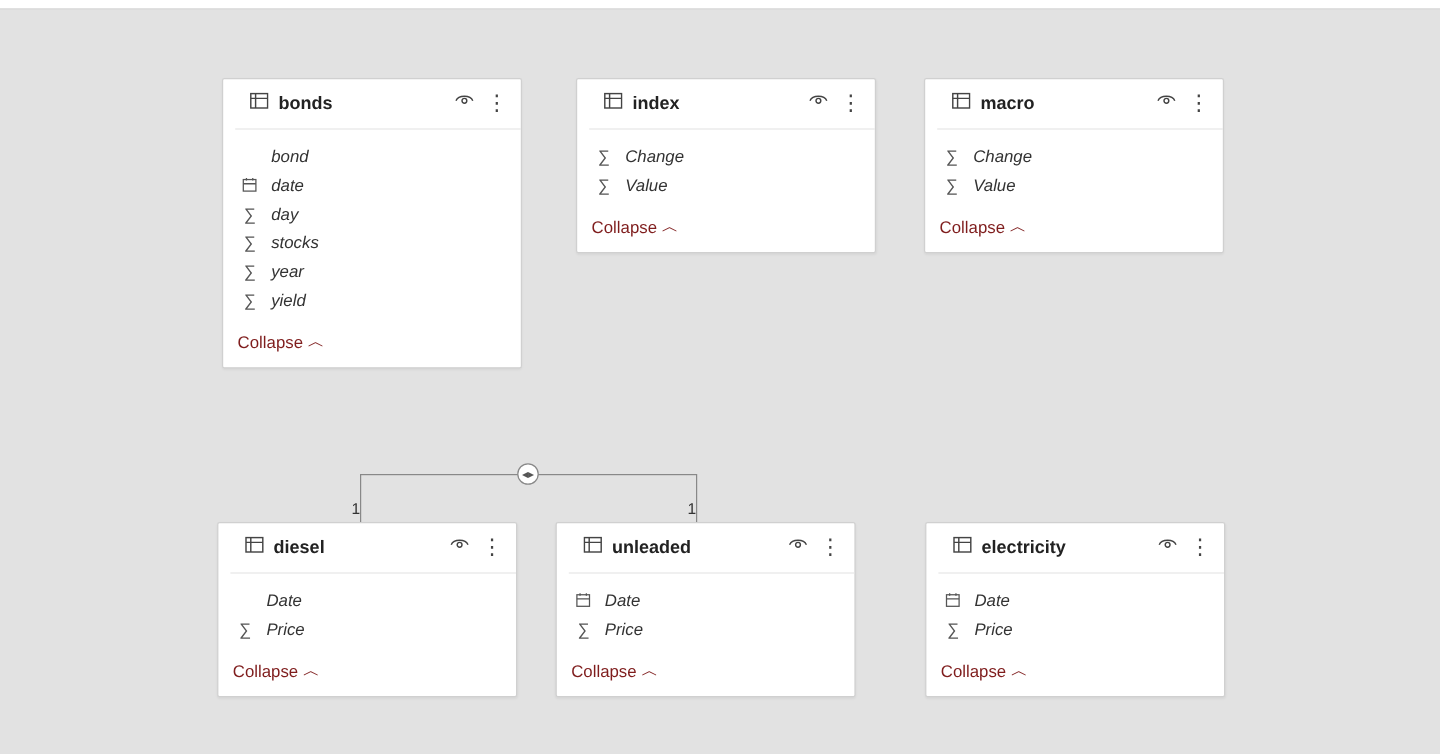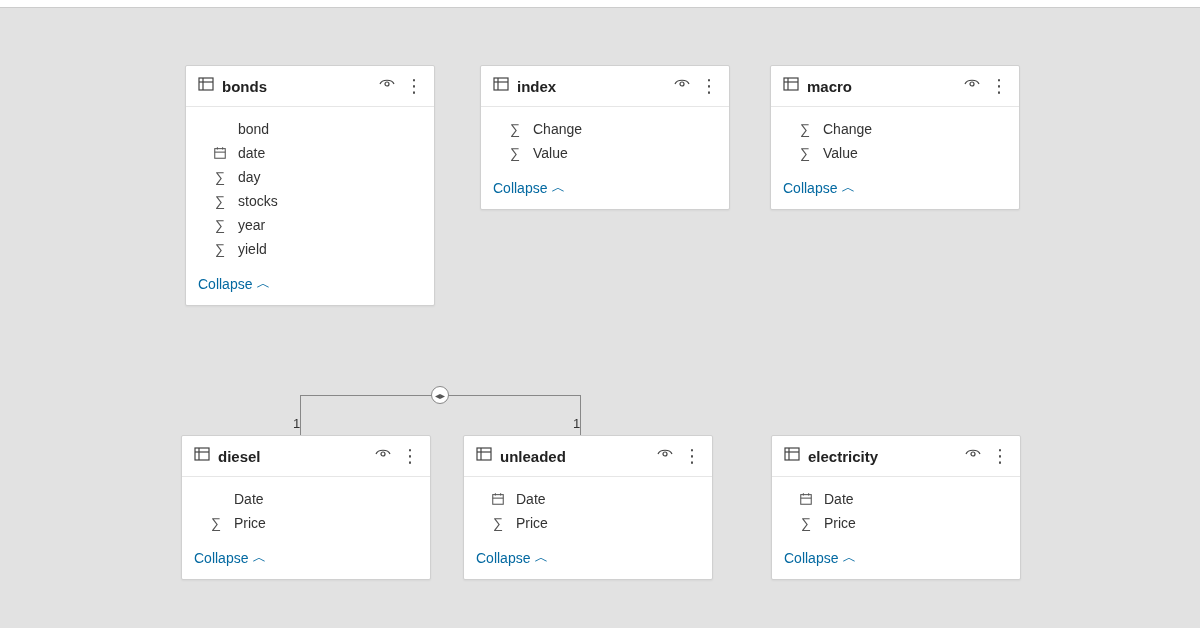--- a/index.html
+++ b/index.html
@@ -24,55 +24,57 @@
     border: 1px solid #d0d0d0;
     border-radius: 2px;
     width: 250px;
     box-shadow: 0 1px 2px rgba(0,0,0,0.05);
   }
   .tc-header {
     display: flex;
     align-items: center;
     padding: 10px 12px;
     border-bottom: 1px solid #e6e6e6;
+    margin-left: 10px;
   }
   .tc-title {
     font-size: 15px;
     font-weight: 600;
     color: #222;
     margin-left: 8px;
     flex: 1;
   }
   .tc-header .actions {
     display: flex;
     align-items: center;
     gap: 10px;
   }
   .tc-fields {
-    padding: 10px 0 6px 12px;
+    padding: 10px 0 6px 0;
+    font-style: italic;
   }
   .field-row {
     display: flex;
     align-items: center;
     padding: 4px 12px;
     font-size: 14px;
     color: #333;
   }
   .field-icon {
     width: 20px;
     display: inline-flex;
     justify-content: center;
     color: #555;
   }
   .field-label {
     margin-left: 8px;
   }
   .collapse-row {
     padding: 8px 12px 12px 12px;
-    color: #0369a1;
+    color: #7f1d1d;
     font-size: 14px;
     cursor: pointer;
     display: flex;
     align-items: center;
     gap: 4px;
   }
   .icon-eye, .icon-more, .icon-table { color: #444; }
   .icon-more { font-size: 18px; line-height: 0.5; letter-spacing: -1px; }
   .rel-line {
     position: absolute;

